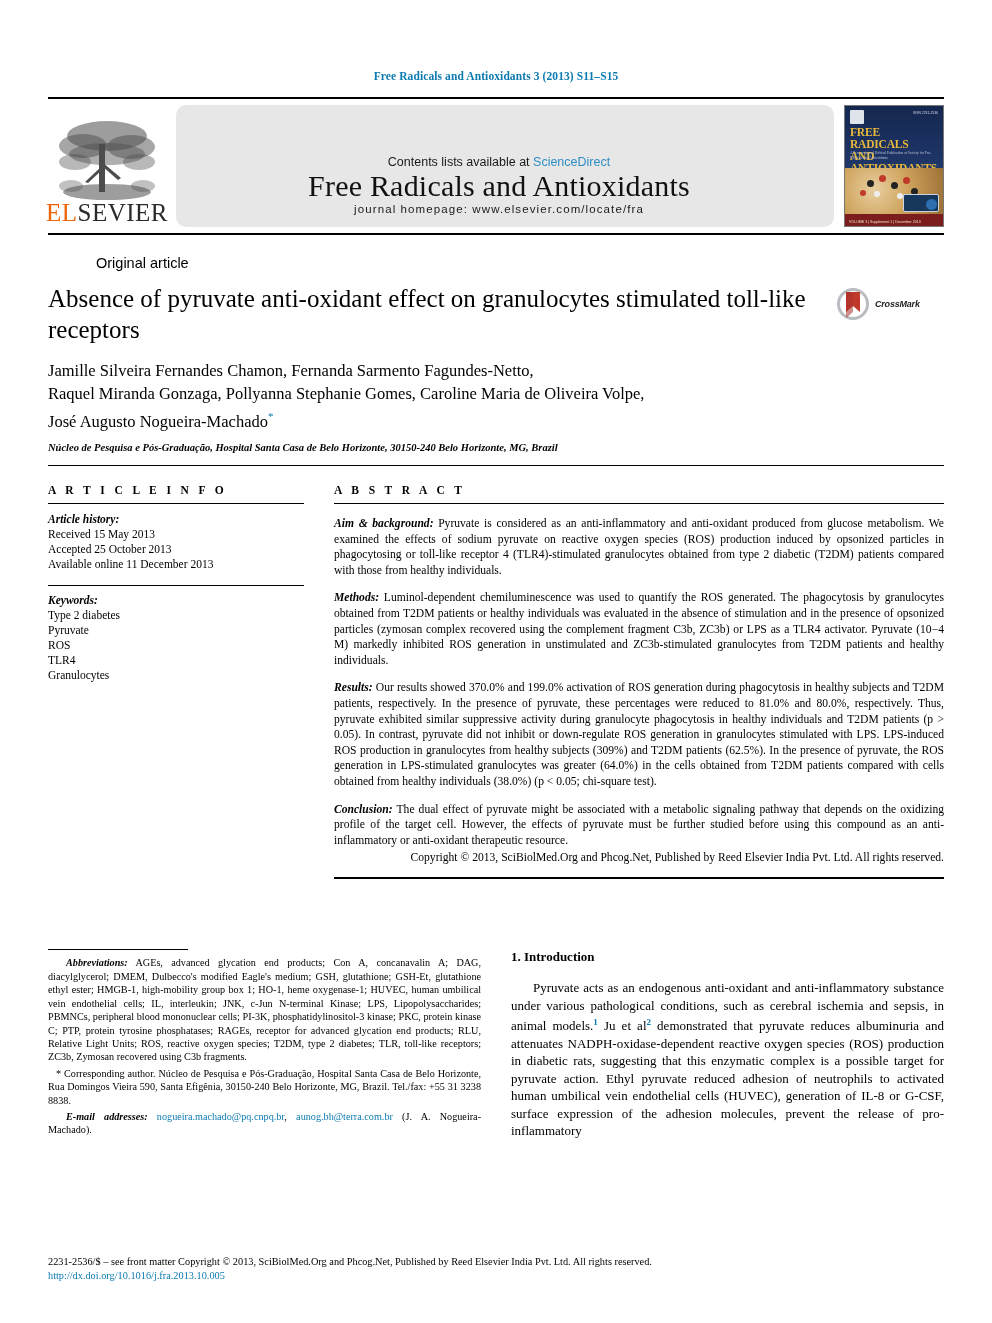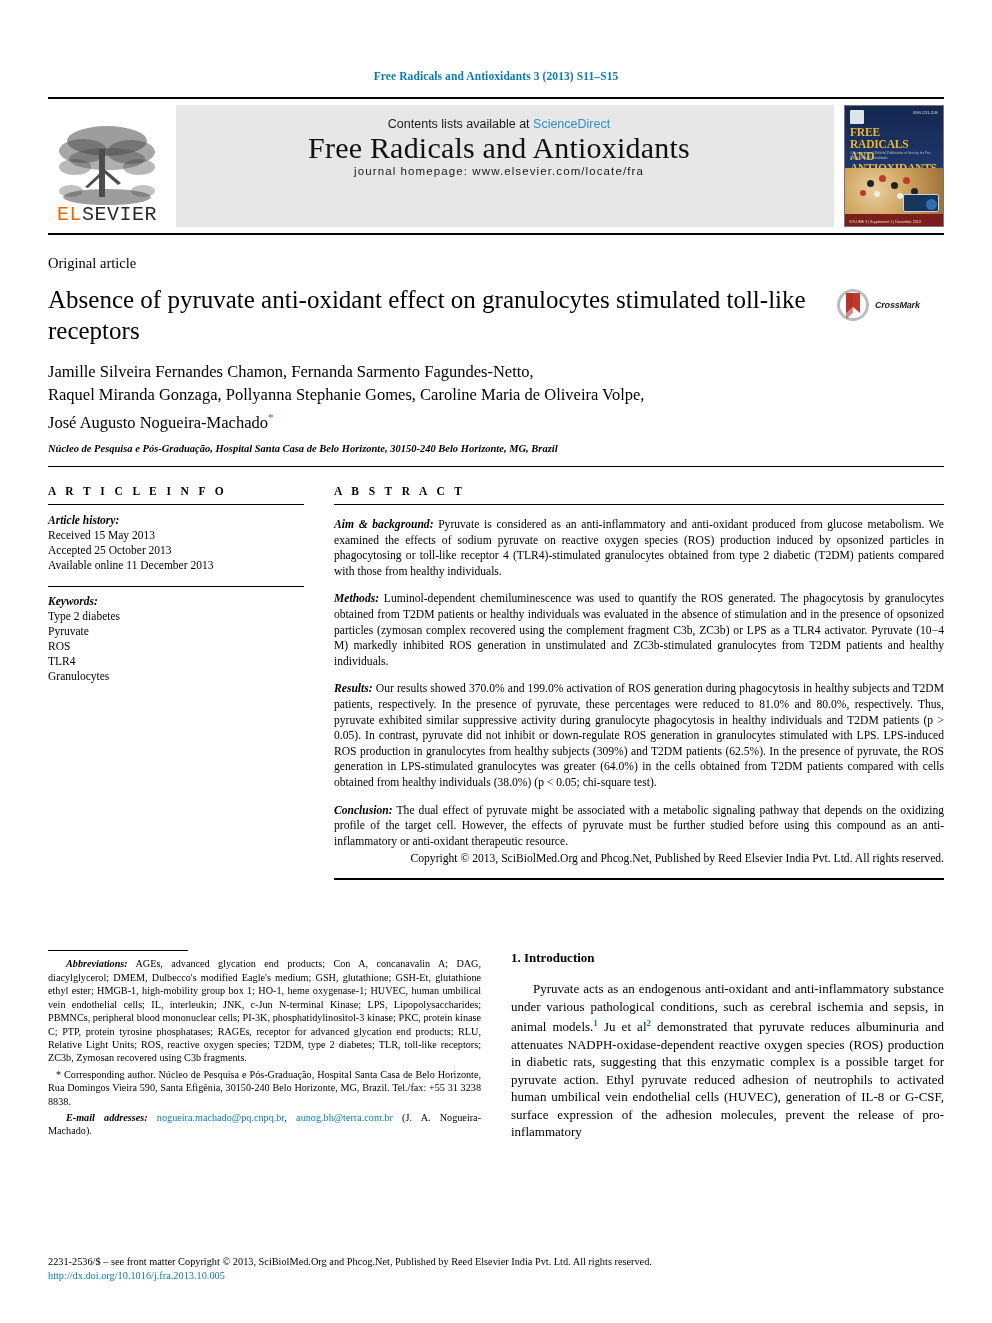--- a/index.html
+++ b/index.html
@@ -48,38 +48,39 @@
     width: 118px;
     flex: 0 0 118px;
     display: flex;
     flex-direction: column;
     justify-content: flex-end;
     align-items: center;
     padding-bottom: 2px;
   }
   .tree-svg { display:block; }
   .elsevier-word {
-    font-family: Liberation Mono, monospace;
-    font-size: 20px;
+    font-family: Liberation Serif, serif;
+    font-size: 25px;
     letter-spacing: .5px;
     color: #2a2a2a;
     line-height: 1;
     margin-top: -2px;
   }
   .elsevier-word .orange { color: #ec6608; }
 
   .banner-center {
     flex: 1 1 auto;
     background: #e7e7e7;
     display: flex;
     flex-direction: column;
-    justify-content: flex-start;
+    justify-content: flex-end;
     align-items: center;
     padding: 12px 12px 12px 0;
     margin: 0 10px;
+    border-radius: 10px;
   }
   .contents-line {
     font-size: 12.5px;
     font-family: "Liberation Sans", sans-serif;
     color: #1a1a1a;
   }
   .contents-line .sd { color: #2f8fc4; }
   .journal-name {
     font-size: 30px;
     font-family: "Liberation Serif", serif;
@@ -144,22 +145,23 @@
   }
   .cover-badge-dot {
     position:absolute; bottom:16px; right:6px; width:11px; height:11px;
     border-radius:50%; background:#2e6fb0;
   }
 
   
   .article-type {
     margin-top: 20px;
     font-size: 14.5px;
-    font-family: Liberation Serif, serif;
+    font-family: Liberation Sans, sans-serif;
     color: #000;
+    margin-left: 48px;
   }
   .title-row {
     display: flex;
     align-items: flex-start;
     margin-top: 12px;
   }
   .title {
     flex: 1 1 auto;
     font-size: 25px;
     line-height: 31px;

